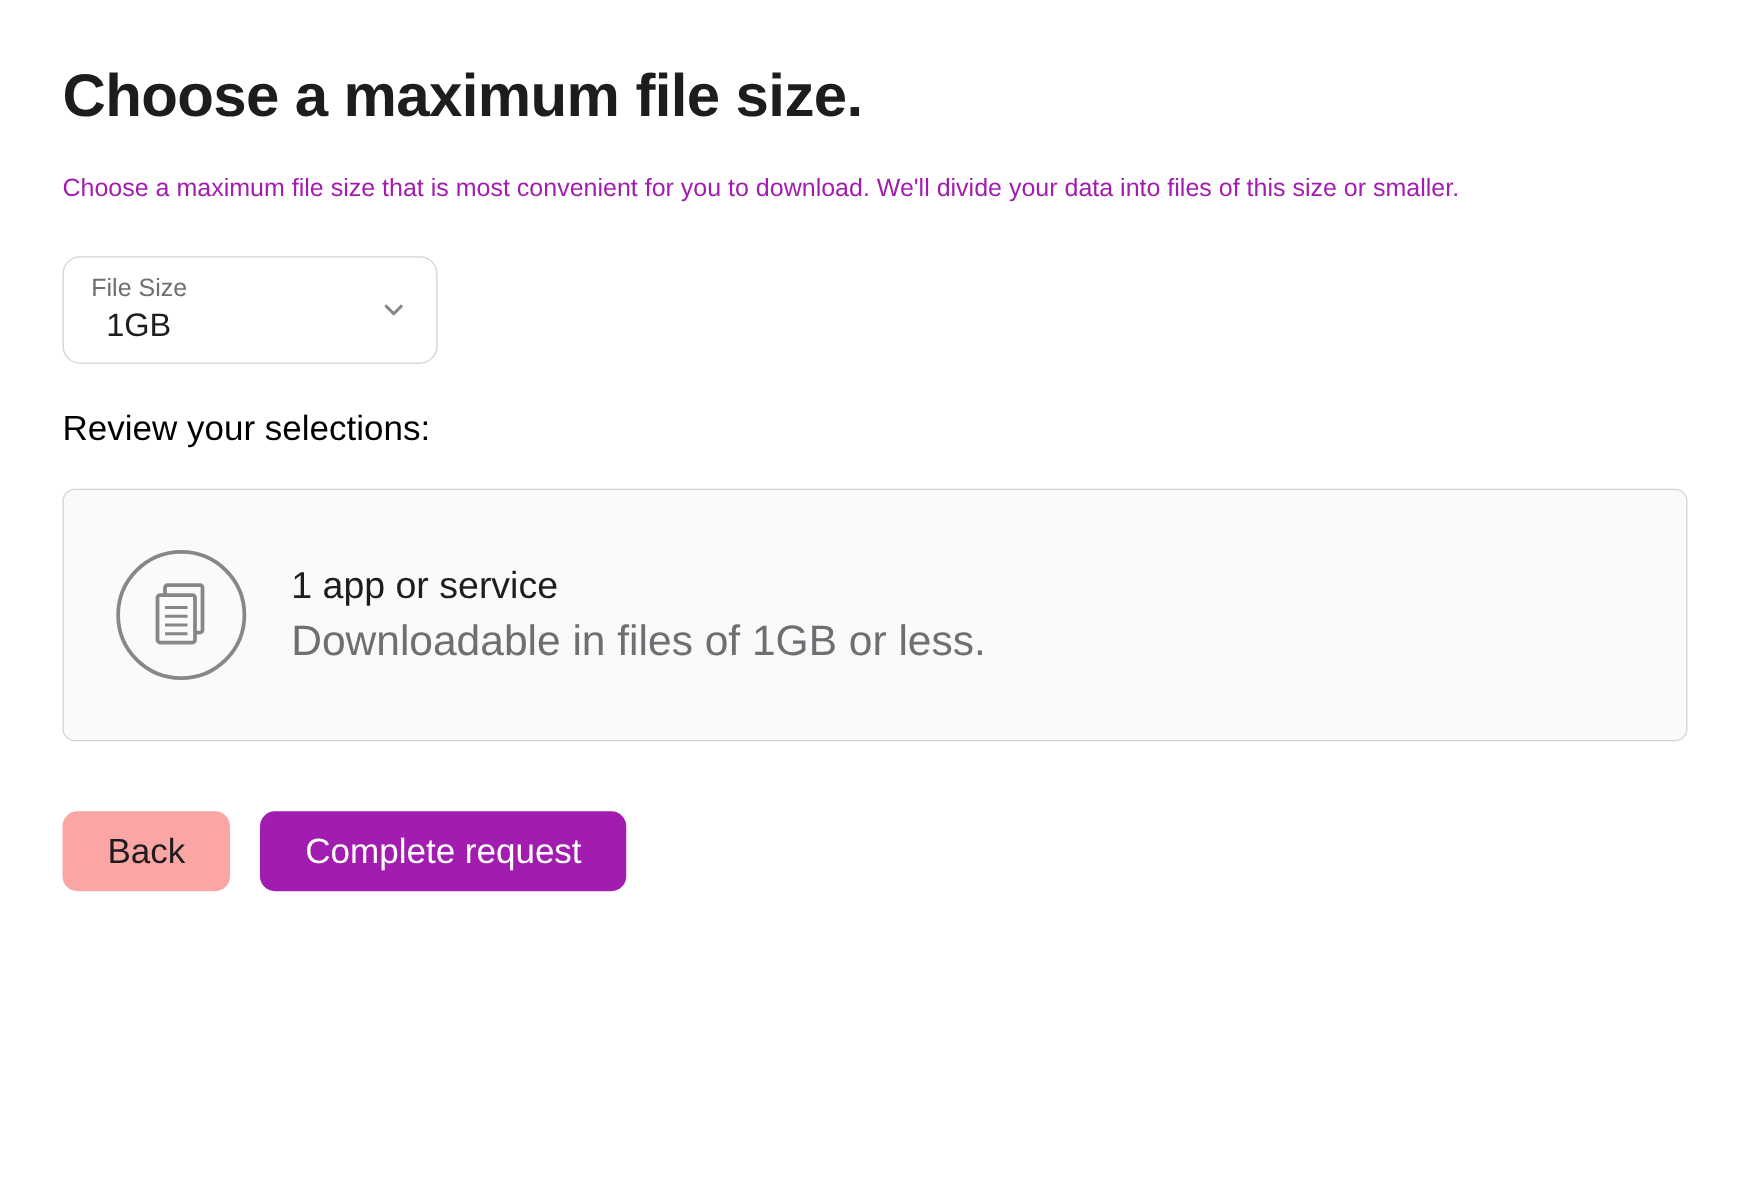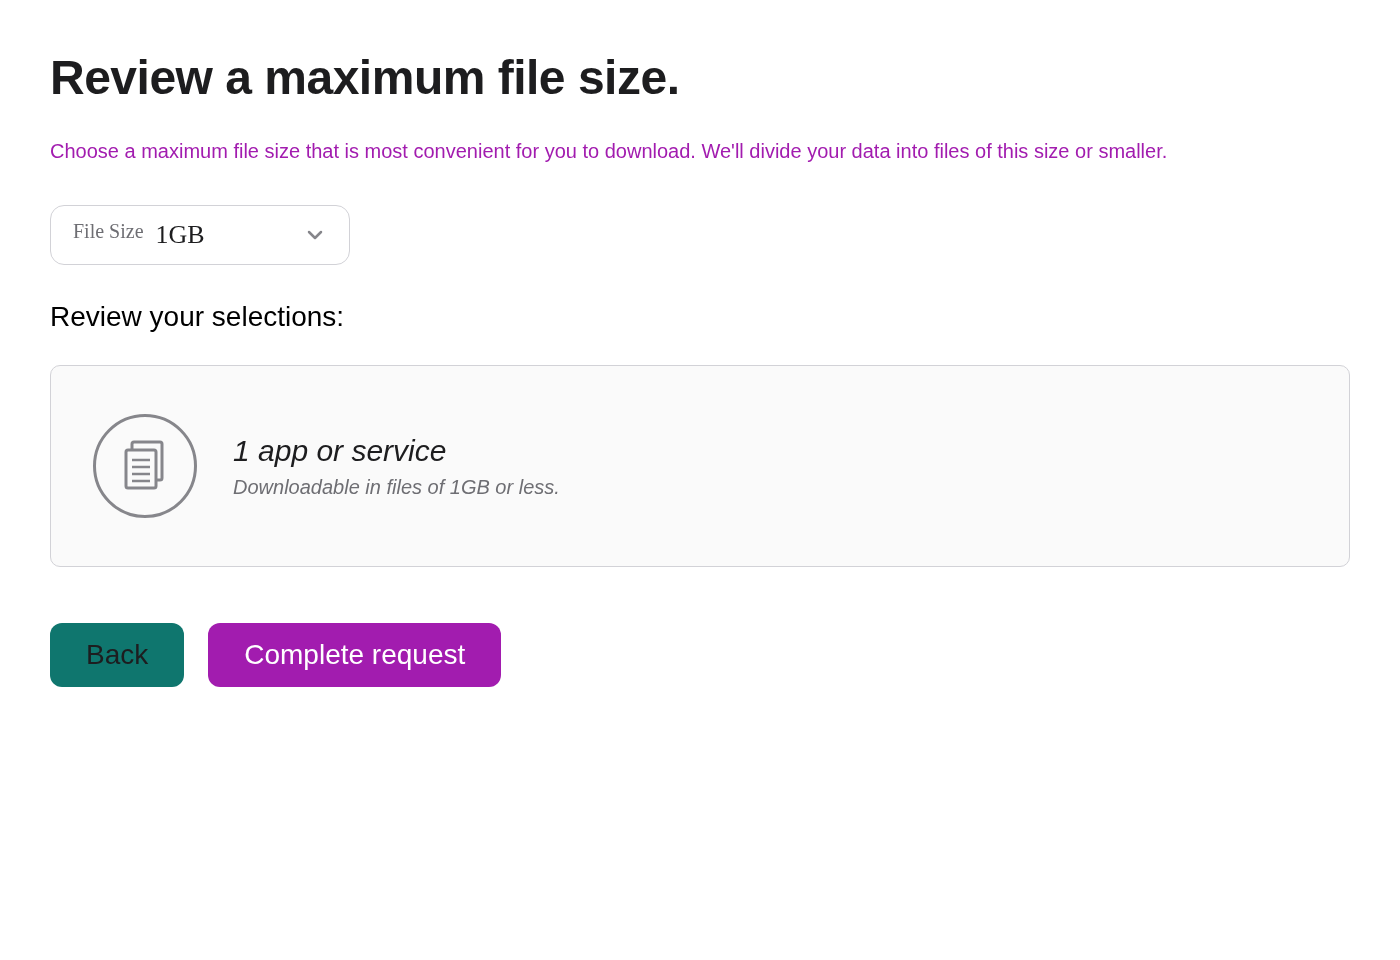--- a/index.html
+++ b/index.html
@@ -42,22 +42,21 @@
       border: 1px solid #d2d2d7;
       border-radius: 14px;
       padding: 14px 22px;
       min-width: 300px;
       cursor: pointer;
       margin-bottom: 36px;
     }
     
     .select-text {
       display: flex;
-      flex-direction: row;
-      font-family: Liberation Serif, serif;
+      flex-direction: column;
     }
     
     .select-label {
       font-size: 20px;
       color: #6e6e73;
       margin-bottom: 2px;
     }
     
     .select-value {
       font-size: 26px;
@@ -96,64 +95,63 @@
       display: flex;
       align-items: center;
       justify-content: center;
       flex-shrink: 0;
     }
     
     .summary-text {
       display: flex;
       flex-direction: column;
       gap: 8px;
-      font-style: italic;
     }
     
     .summary-title {
       font-size: 30px;
       font-weight: 400;
       color: #1d1d1f;
     }
     
     .summary-subtitle {
-      font-size: 20px;
+      font-size: 34px;
       color: #6e6e73;
     }
     
     .button-row {
       display: flex;
       gap: 24px;
     }
     
     .btn {
       border: none;
       border-radius: 12px;
       padding: 16px 36px;
       font-size: 28px;
       font-family: inherit;
       cursor: pointer;
       font-weight: 400;
     }
     
     .btn-secondary {
-      background: #0f766e;
+      background: #fca5a5;
       color: #1d1d1f;
     }
     
     .btn-primary {
       background: #a21caf;
       color: #ffffff;
     }
   </style>
 </head>
 <body>
 
 <div class="container">
-  <h1 class="page-title">Review a maximum file size.</h1>
+  <h1 class="page-title">Choose a maximum file size.</h1>
   
   <p class="description">Choose a maximum file size that is most convenient for you to download. We'll divide your data into files of this size or smaller.</p>
   
   <div class="select-wrapper">
     <div class="select-text">
       <span class="select-label">File Size</span>
       <span class="select-value">1GB</span>
     </div>
     <span class="chevron-icon">
       <svg width="24" height="24" viewBox="0 0 24 24" fill="none" stroke="currentColor" stroke-width="2.5" stroke-linecap="round" stroke-linejoin="round">

